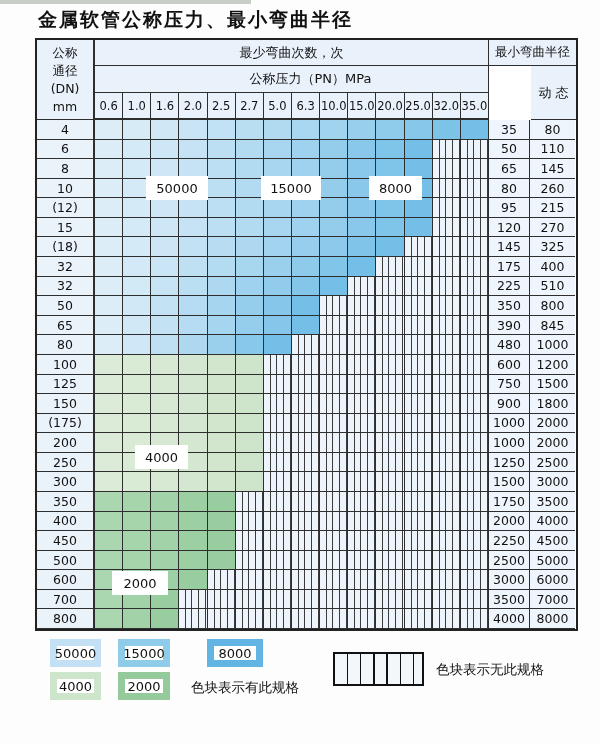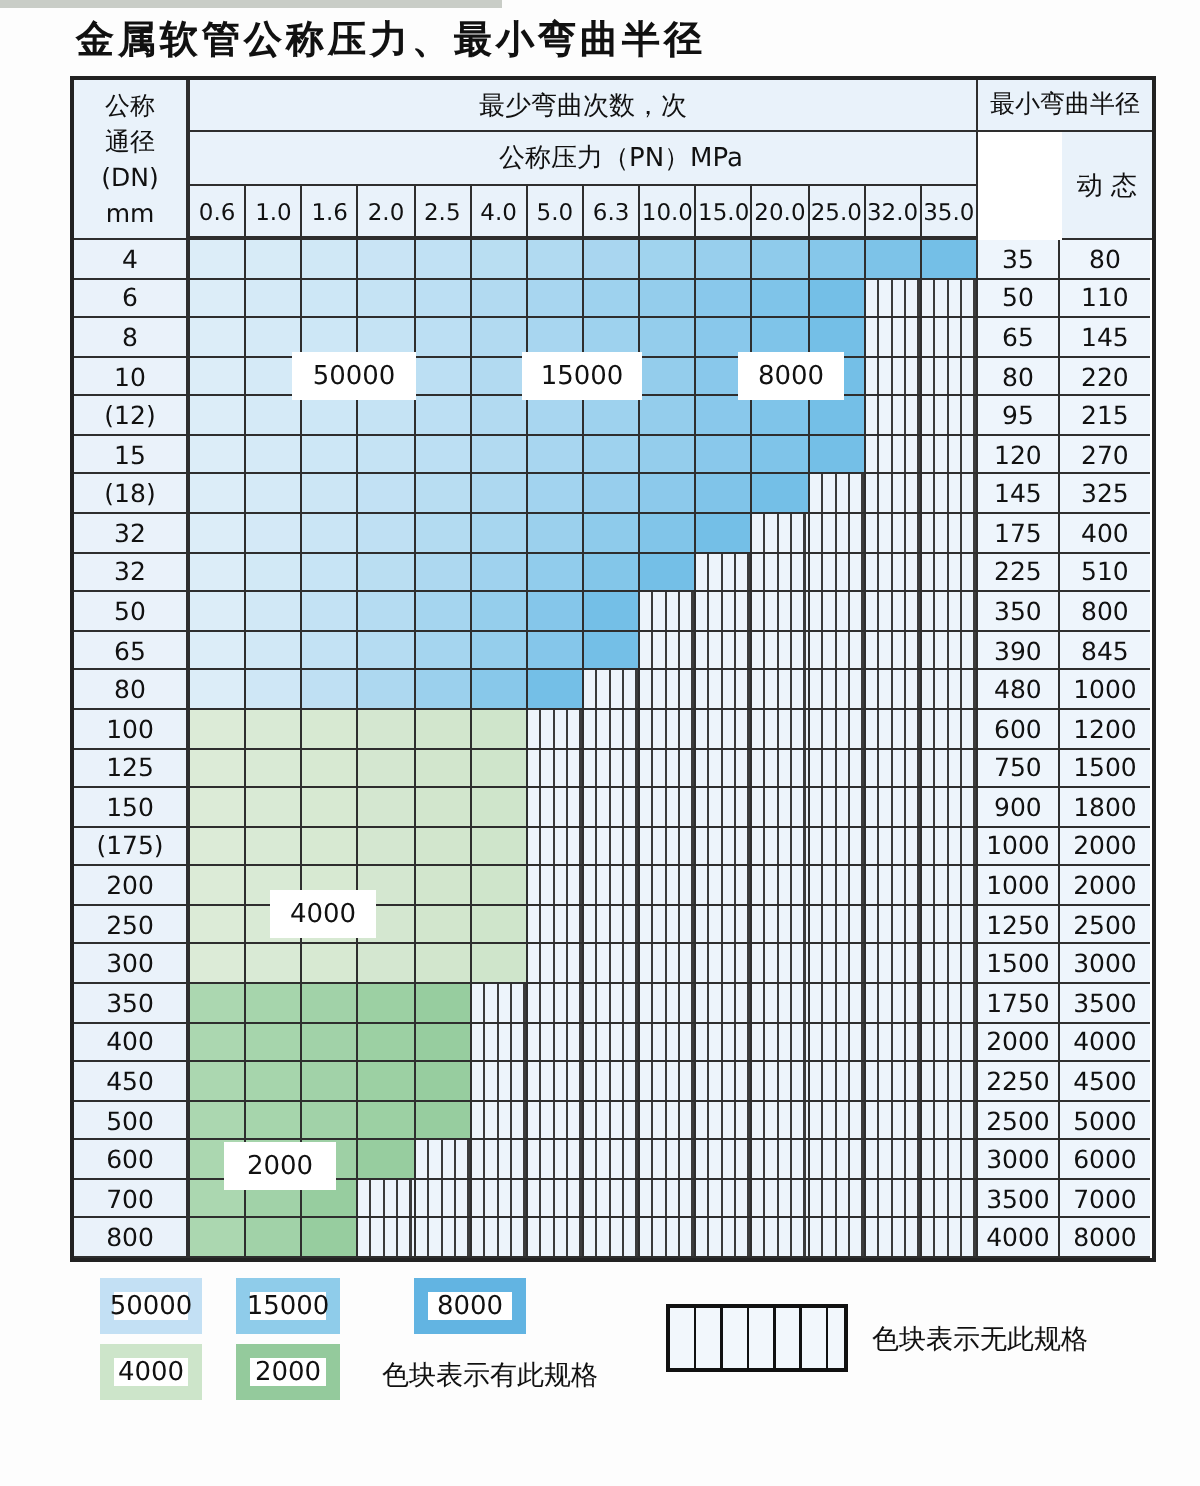--- a/index.html
+++ b/index.html
@@ -60,21 +60,21 @@
   </div>
   <div class="hcell hdr-radius">最小弯曲半径</div>
   <div class="hcell hdr-pn">公称压力（PN）MPa</div>
   <div class="hcell hdr-dynamic">动 态</div>
   <div class="hdr-pvals" id="pressure-cells">
       <div class="pcell">0.6</div>
       <div class="pcell">1.0</div>
       <div class="pcell">1.6</div>
       <div class="pcell">2.0</div>
       <div class="pcell">2.5</div>
-      <div class="pcell">4.0</div>
+      <div class="pcell">2.7</div>
       <div class="pcell">5.0</div>
       <div class="pcell">6.3</div>
       <div class="pcell">10.0</div>
       <div class="pcell">15.0</div>
       <div class="pcell">20.0</div>
       <div class="pcell">25.0</div>
       <div class="pcell">32.0</div>
       <div class="pcell">35.0</div>
     </div>
   <div class="tbody" id="tbody">
@@ -145,21 +145,21 @@
         <div class="c pc" style="background: rgb(178, 218, 241);"></div>
         <div class="c pc" style="background: rgb(168, 214, 240);"></div>
         <div class="c pc" style="background: rgb(158, 210, 238);"></div>
         <div class="c pc" style="background: rgb(148, 205, 236);"></div>
         <div class="c pc" style="background: rgb(137, 200, 235);"></div>
         <div class="c pc" style="background: rgb(127, 196, 233);"></div>
         <div class="c pc" style="background: rgb(116, 191, 231);"></div>
         <div class="c pc nospec"></div>
         <div class="c pc nospec"></div>
         <div class="c sv">80</div>
-        <div class="c dv">220</div>
+        <div class="c dv">260</div>
       </div>
       <div class="trow">
         <div class="c dn">(12)</div>
         <div class="c pc" style="background: rgb(220, 237, 248);"></div>
         <div class="c pc" style="background: rgb(213, 234, 247);"></div>
         <div class="c pc" style="background: rgb(205, 231, 246);"></div>
         <div class="c pc" style="background: rgb(197, 227, 244);"></div>
         <div class="c pc" style="background: rgb(188, 223, 243);"></div>
         <div class="c pc" style="background: rgb(178, 218, 241);"></div>
         <div class="c pc" style="background: rgb(168, 214, 240);"></div>

